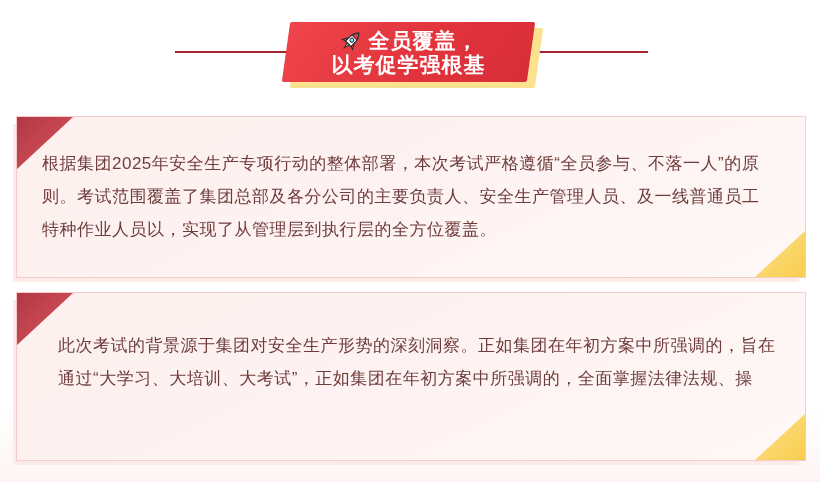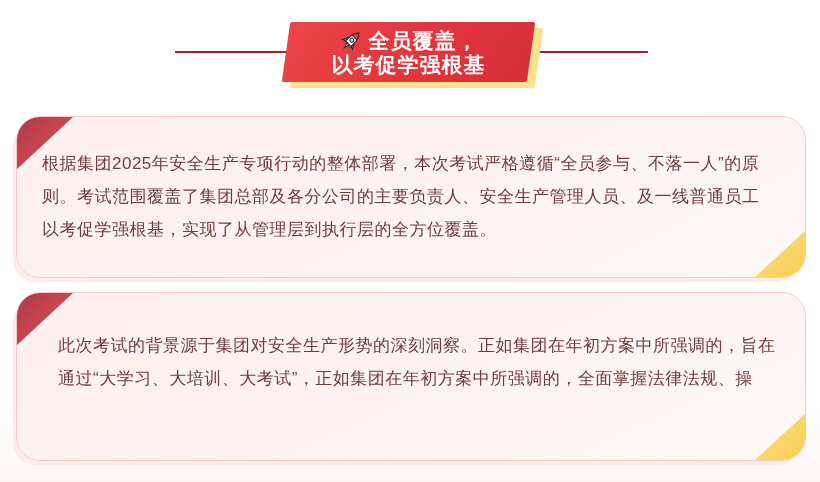--- a/index.html
+++ b/index.html
@@ -67,21 +67,21 @@
     gap: 6px;
   }
   .rocket { width: 24px; height: 24px; flex: 0 0 auto; }
 
   
   .card {
     position: absolute;
     left: 16px;
     width: 790px;
     border: 1px solid #f3cdca;
-    border-radius: 24px;
+    border-radius: 0;
     background: linear-gradient(155deg, #fdf0ef 0%, #fdf3f2 55%, #fef8f7 100%);
     overflow: hidden;
     box-shadow: -5px 6px 0 -2px #fcebe8;
   }
   .card-1 { top: 116px; height: 162px; }
   .card-2 { top: 292px; height: 169px; }
 
   .corner-red {
     position: absolute;
     top: 0; left: 0;
@@ -142,21 +142,21 @@
       </div>
     </div>
   </div>
 
   <div class="card card-1">
     <div class="corner-red"></div>
     <div class="corner-yellow"></div>
     <div class="card-text">
       <div class="line">根据集团2025年安全生产专项行动的整体部署，本次考试严格遵循“全员参与、不落一人”的原</div>
       <div class="line">则。考试范围覆盖了集团总部及各分公司的主要负责人、安全生产管理人员、及一线普通员工</div>
-      <div class="line">以考促学强根基，实现了从管理层到执行层的全方位覆盖。</div>
+      <div class="line">特种作业人员以，实现了从管理层到执行层的全方位覆盖。</div>
     </div>
   </div>
 
   <div class="card card-2">
     <div class="corner-red"></div>
     <div class="corner-yellow"></div>
     <div class="card-text">
       <div class="line">此次考试的背景源于集团对安全生产形势的深刻洞察。正如集团在年初方案中所强调的，旨在</div>
       <div class="line">通过“大学习、大培训、大考试”，正如集团在年初方案中所强调的，全面掌握法律法规、操</div>
     </div>

